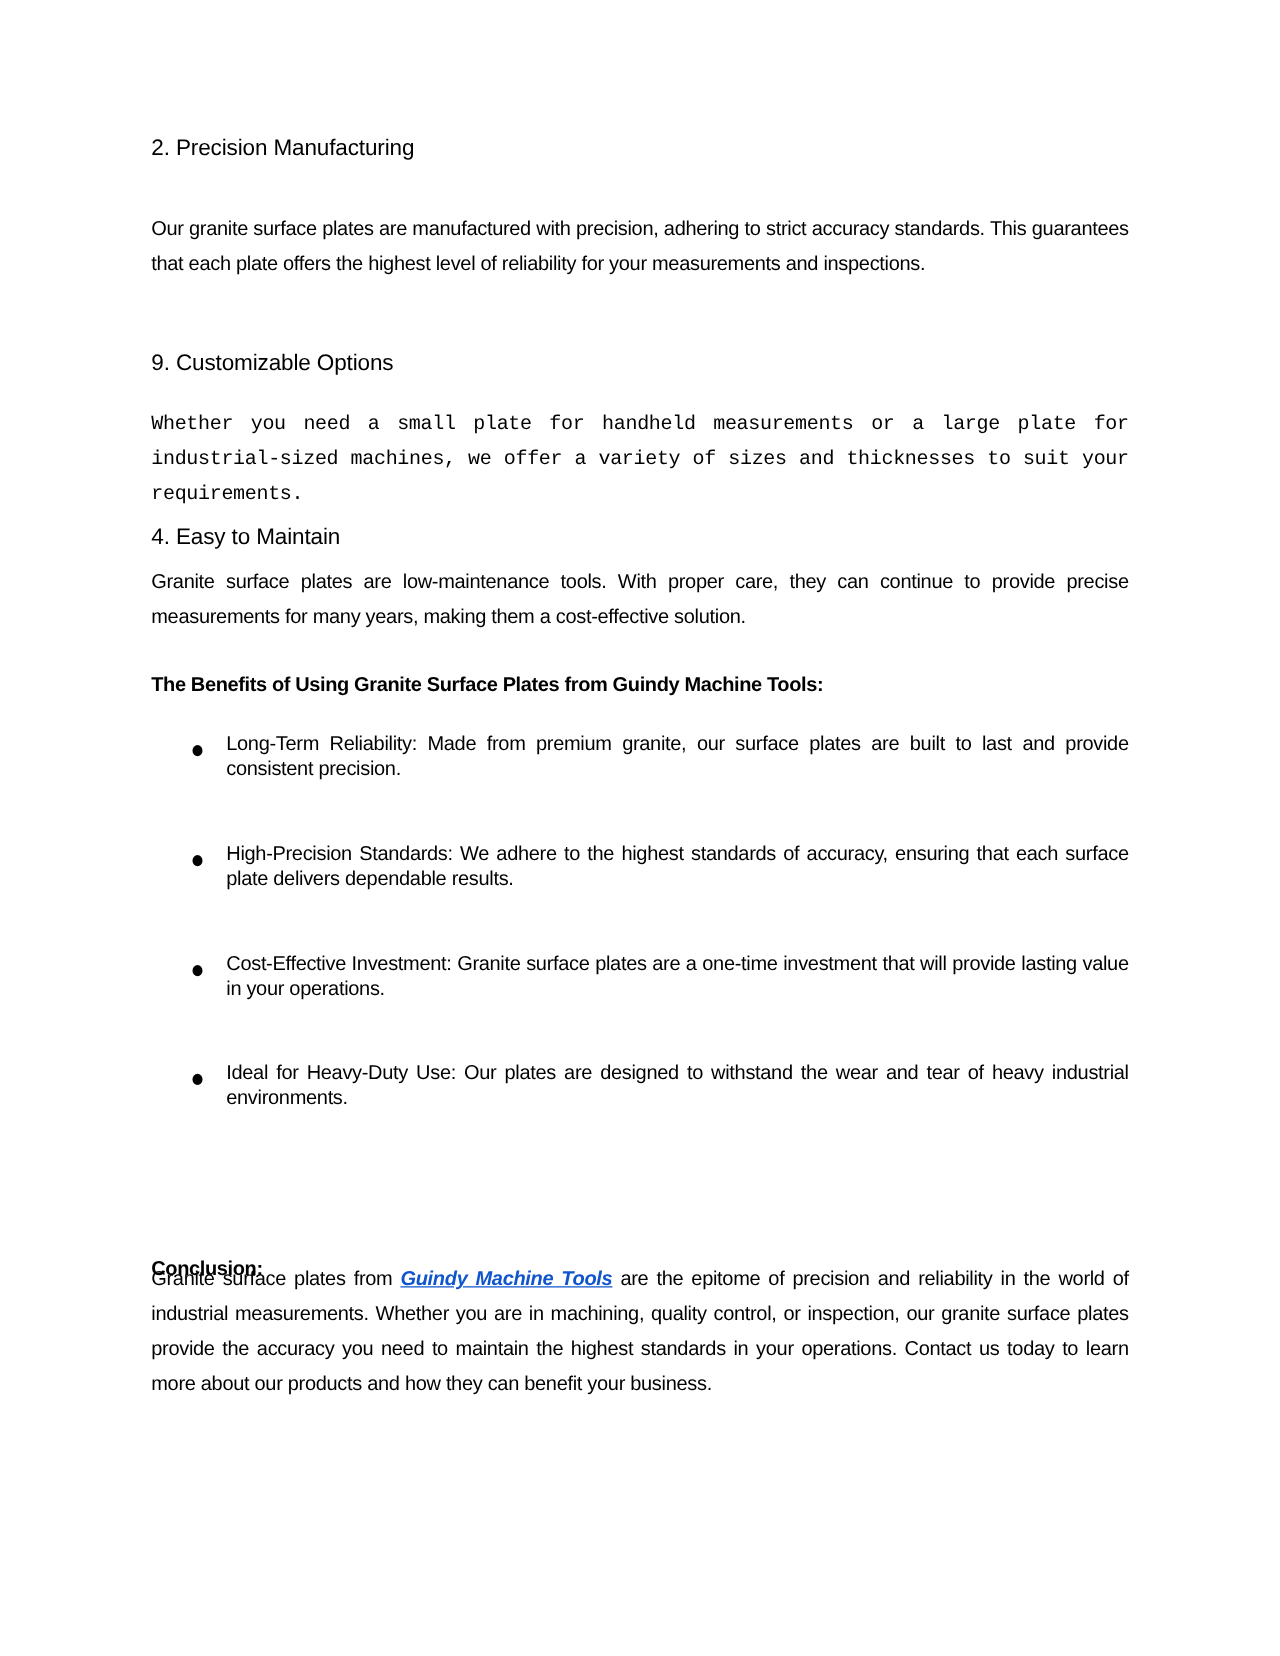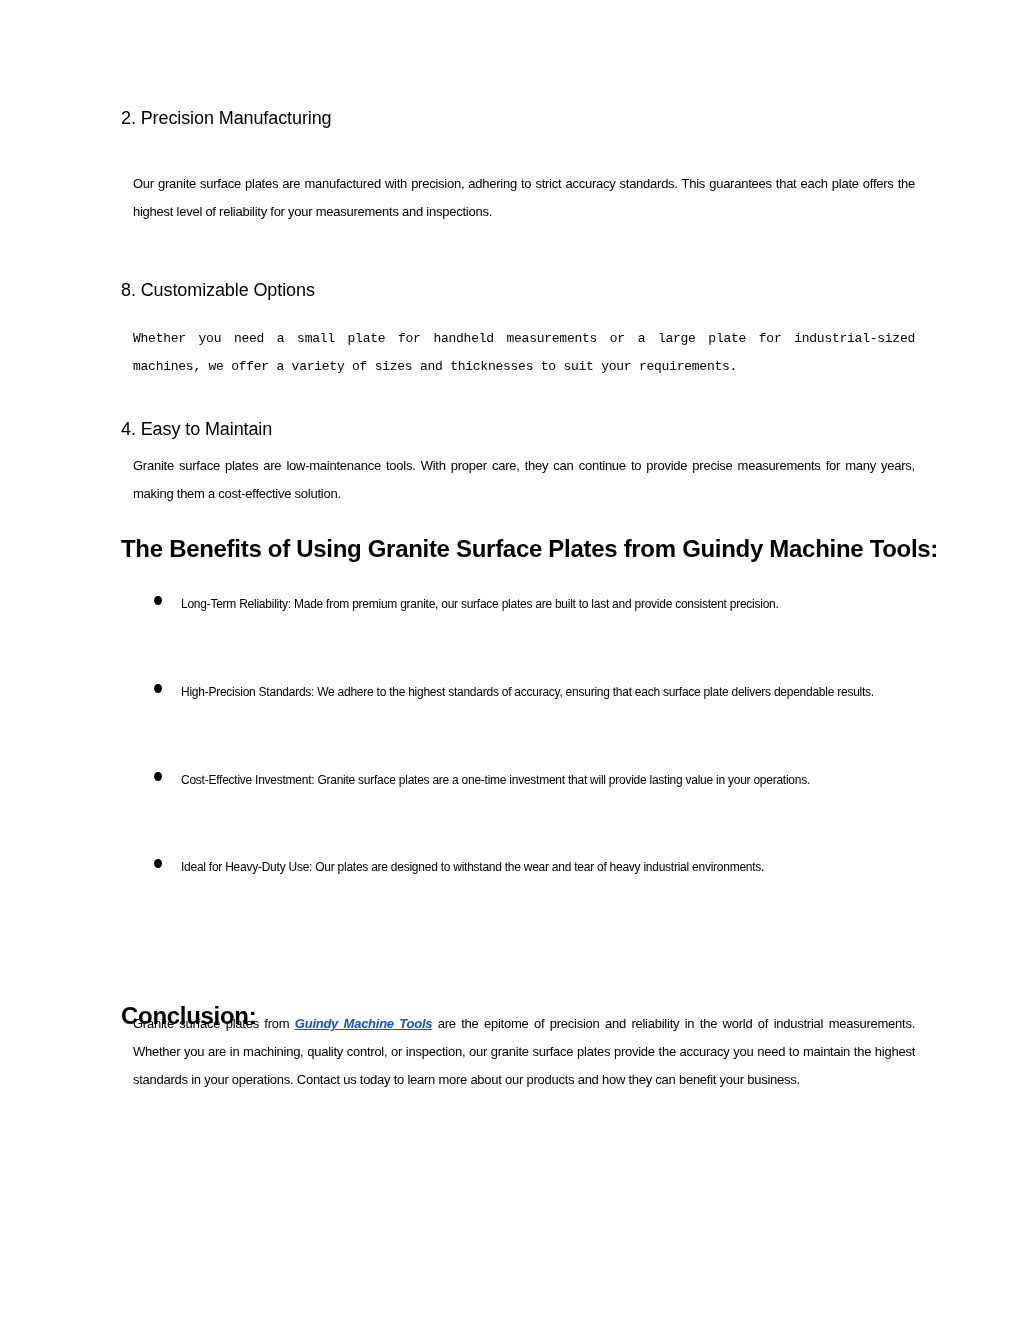--- a/index.html
+++ b/index.html
@@ -24,31 +24,31 @@
     .h3 {
       position: absolute;
       left: 0;
       font-size: 18px;
       line-height: 24px;
       white-space: nowrap;
       letter-spacing: -0.1px;
     }
     .para {
       position: absolute;
-      left: 12px;
+      left: 0;
       width: 782px;
-      font-size: 13px;
+      font-size: 16px;
       line-height: 28px;
       text-align: justify;
       letter-spacing: -0.25px;
     }
     .h2 {
       position: absolute;
       left: 0;
-      font-size: 24px;
+      font-size: 16px;
       line-height: 26px;
       font-weight: bold;
       white-space: nowrap;
       letter-spacing: -0.3px;
     }
     .bullet-item {
       position: absolute;
       left: 0;
       width: 782px;
     }
@@ -58,41 +58,41 @@
       top: 10px;
       width: 8px;
       height: 9px;
       border-radius: 50%;
       background: #000000;
     }
     .bullet-text {
       position: absolute;
       left: 60px;
       width: 722px;
-      font-size: 12px;
-      line-height: 36px;
+      font-size: 16px;
+      line-height: 20px;
       text-align: justify;
       letter-spacing: -0.25px;
     }
     a.link {
       color: #1155cc;
       font-weight: bold;
       text-decoration: underline;
       font-style: italic;
     }
   </style>
 </head>
 <body>
 
 <div class="page">
 
   <div class="h3" style="top:106px;">2. Precision Manufacturing</div>
   <div class="para" style="top:170px;">Our granite surface plates are manufactured with precision, adhering to strict accuracy standards. This guarantees that each plate offers the highest level of reliability for your measurements and inspections.</div>
 
-  <div class="h3" style="top:278px;">8. Customizable Options</div>
+  <div class="h3" style="top:278px;">9. Customizable Options</div>
   <div class="para" style="top:325px;font-family:Liberation Mono, monospace;">Whether you need a small plate for handheld measurements or a large plate for industrial-sized machines, we offer a variety of sizes and thicknesses to suit your requirements.</div>
 
   <div class="h3" style="top:417px;">4. Easy to Maintain</div>
   <div class="para" style="top:452px;">Granite surface plates are low-maintenance tools. With proper care, they can continue to provide precise measurements for many years, making them a cost-effective solution.</div>
 
   <div class="h2" style="top:536px;">The Benefits of Using Granite Surface Plates from Guindy Machine Tools:</div>
 
   <div class="bullet-item" style="top:586px;">
     <span class="bullet-dot"></span>
     <div class="bullet-text">Long-Term Reliability: Made from premium granite, our surface plates are built to last and provide consistent precision.</div>

